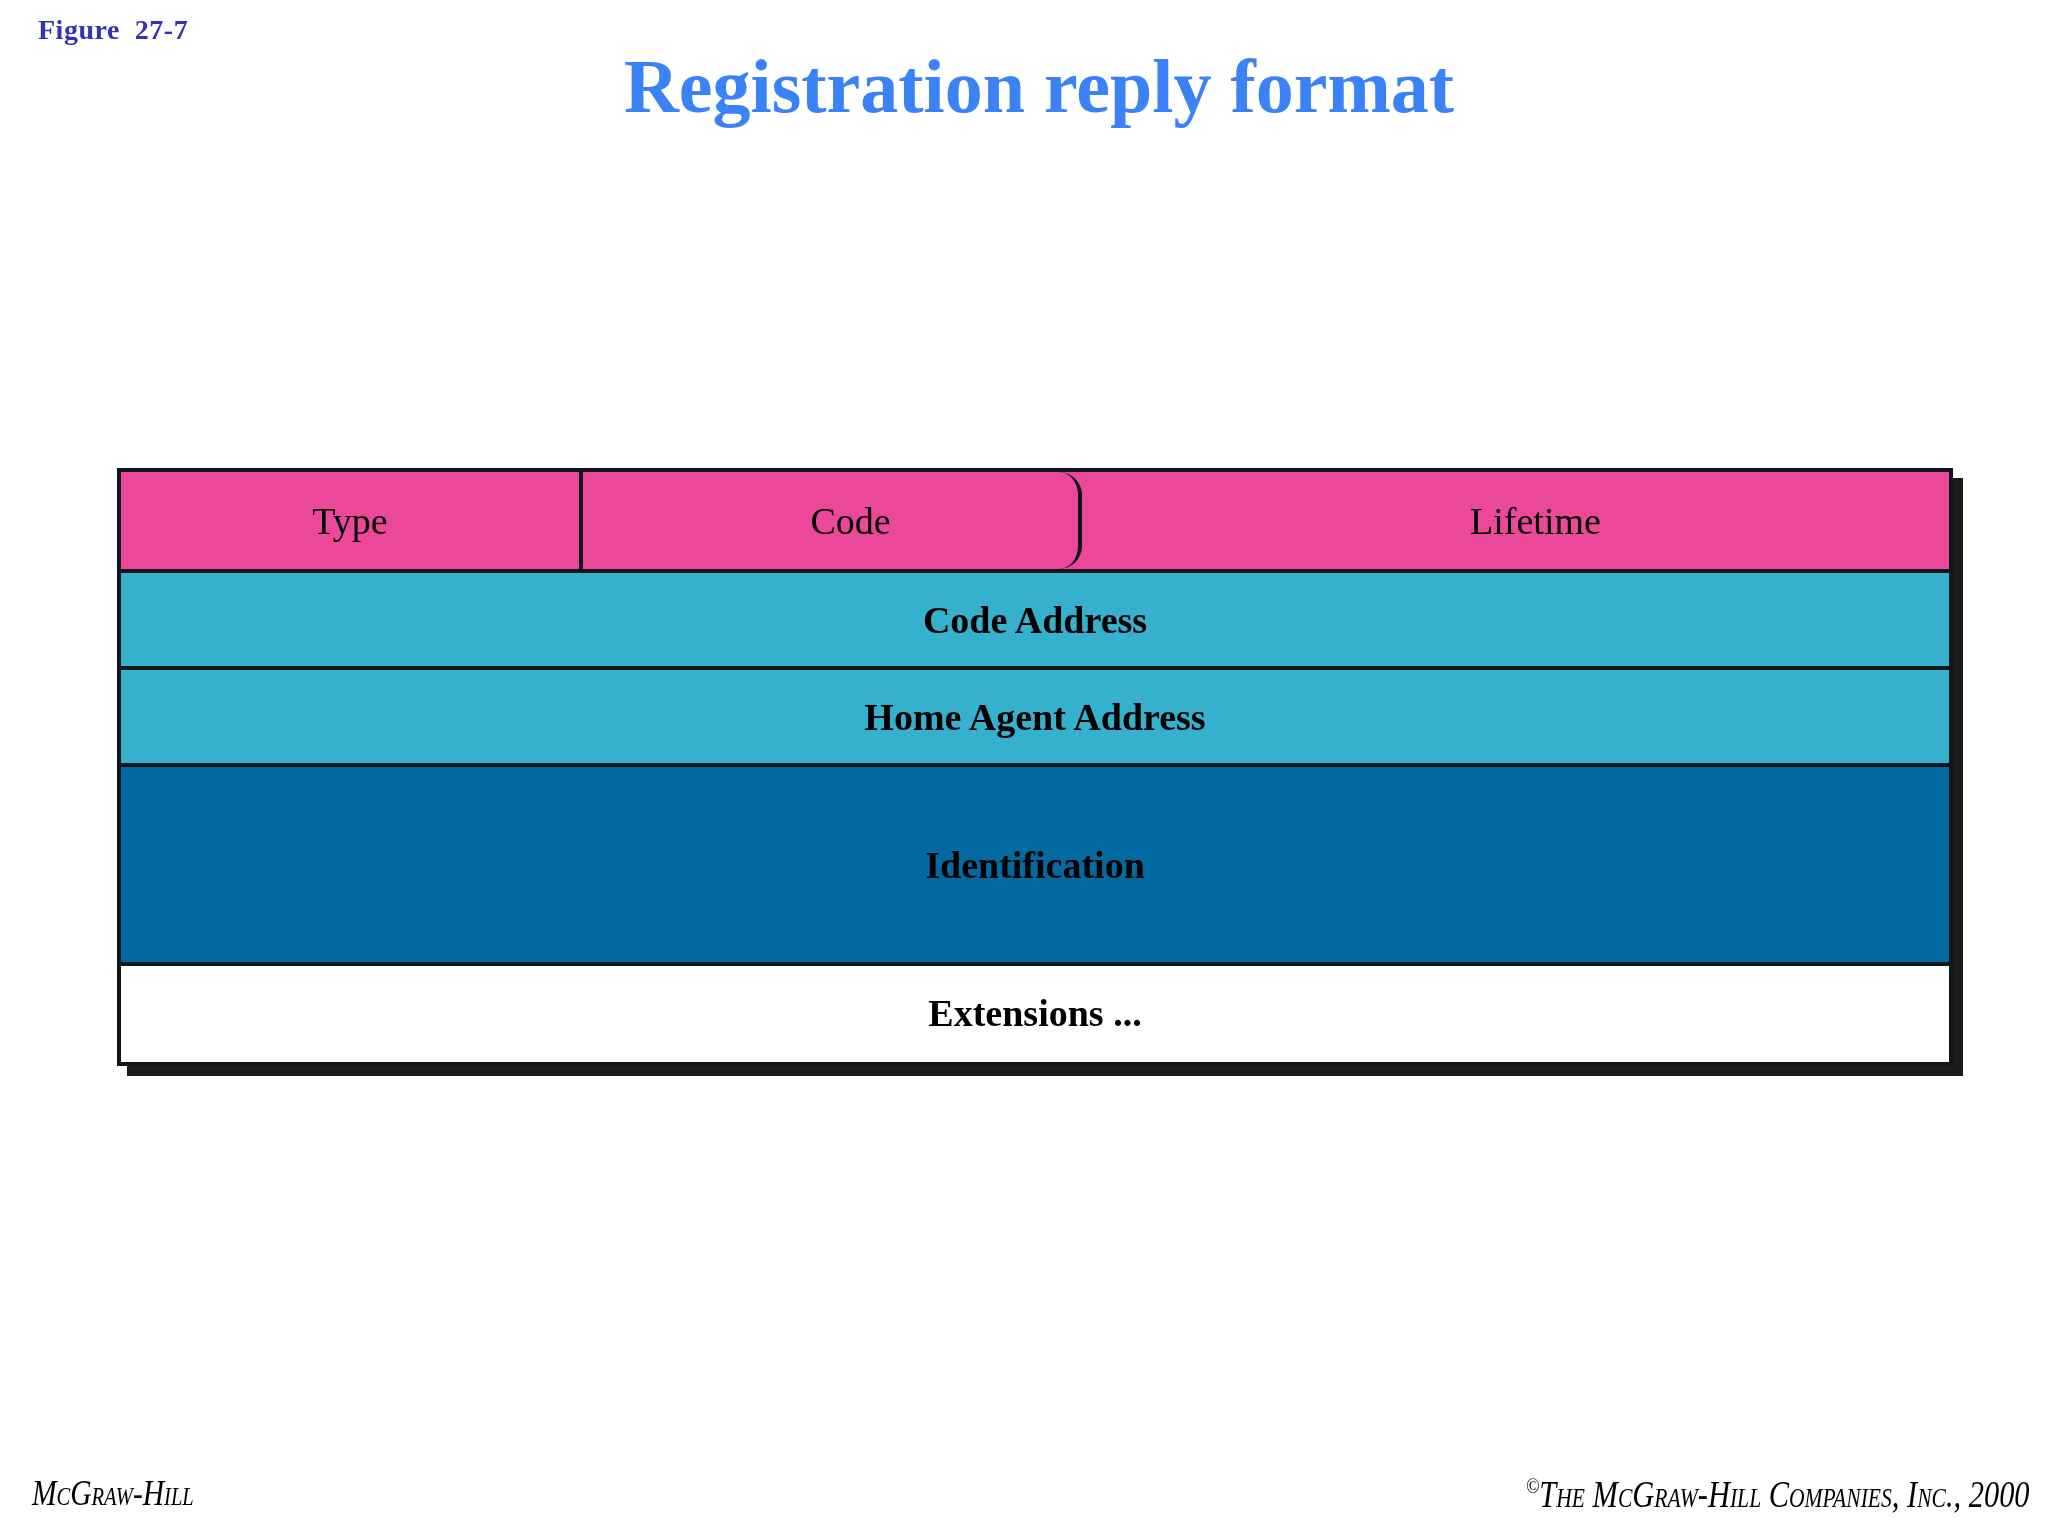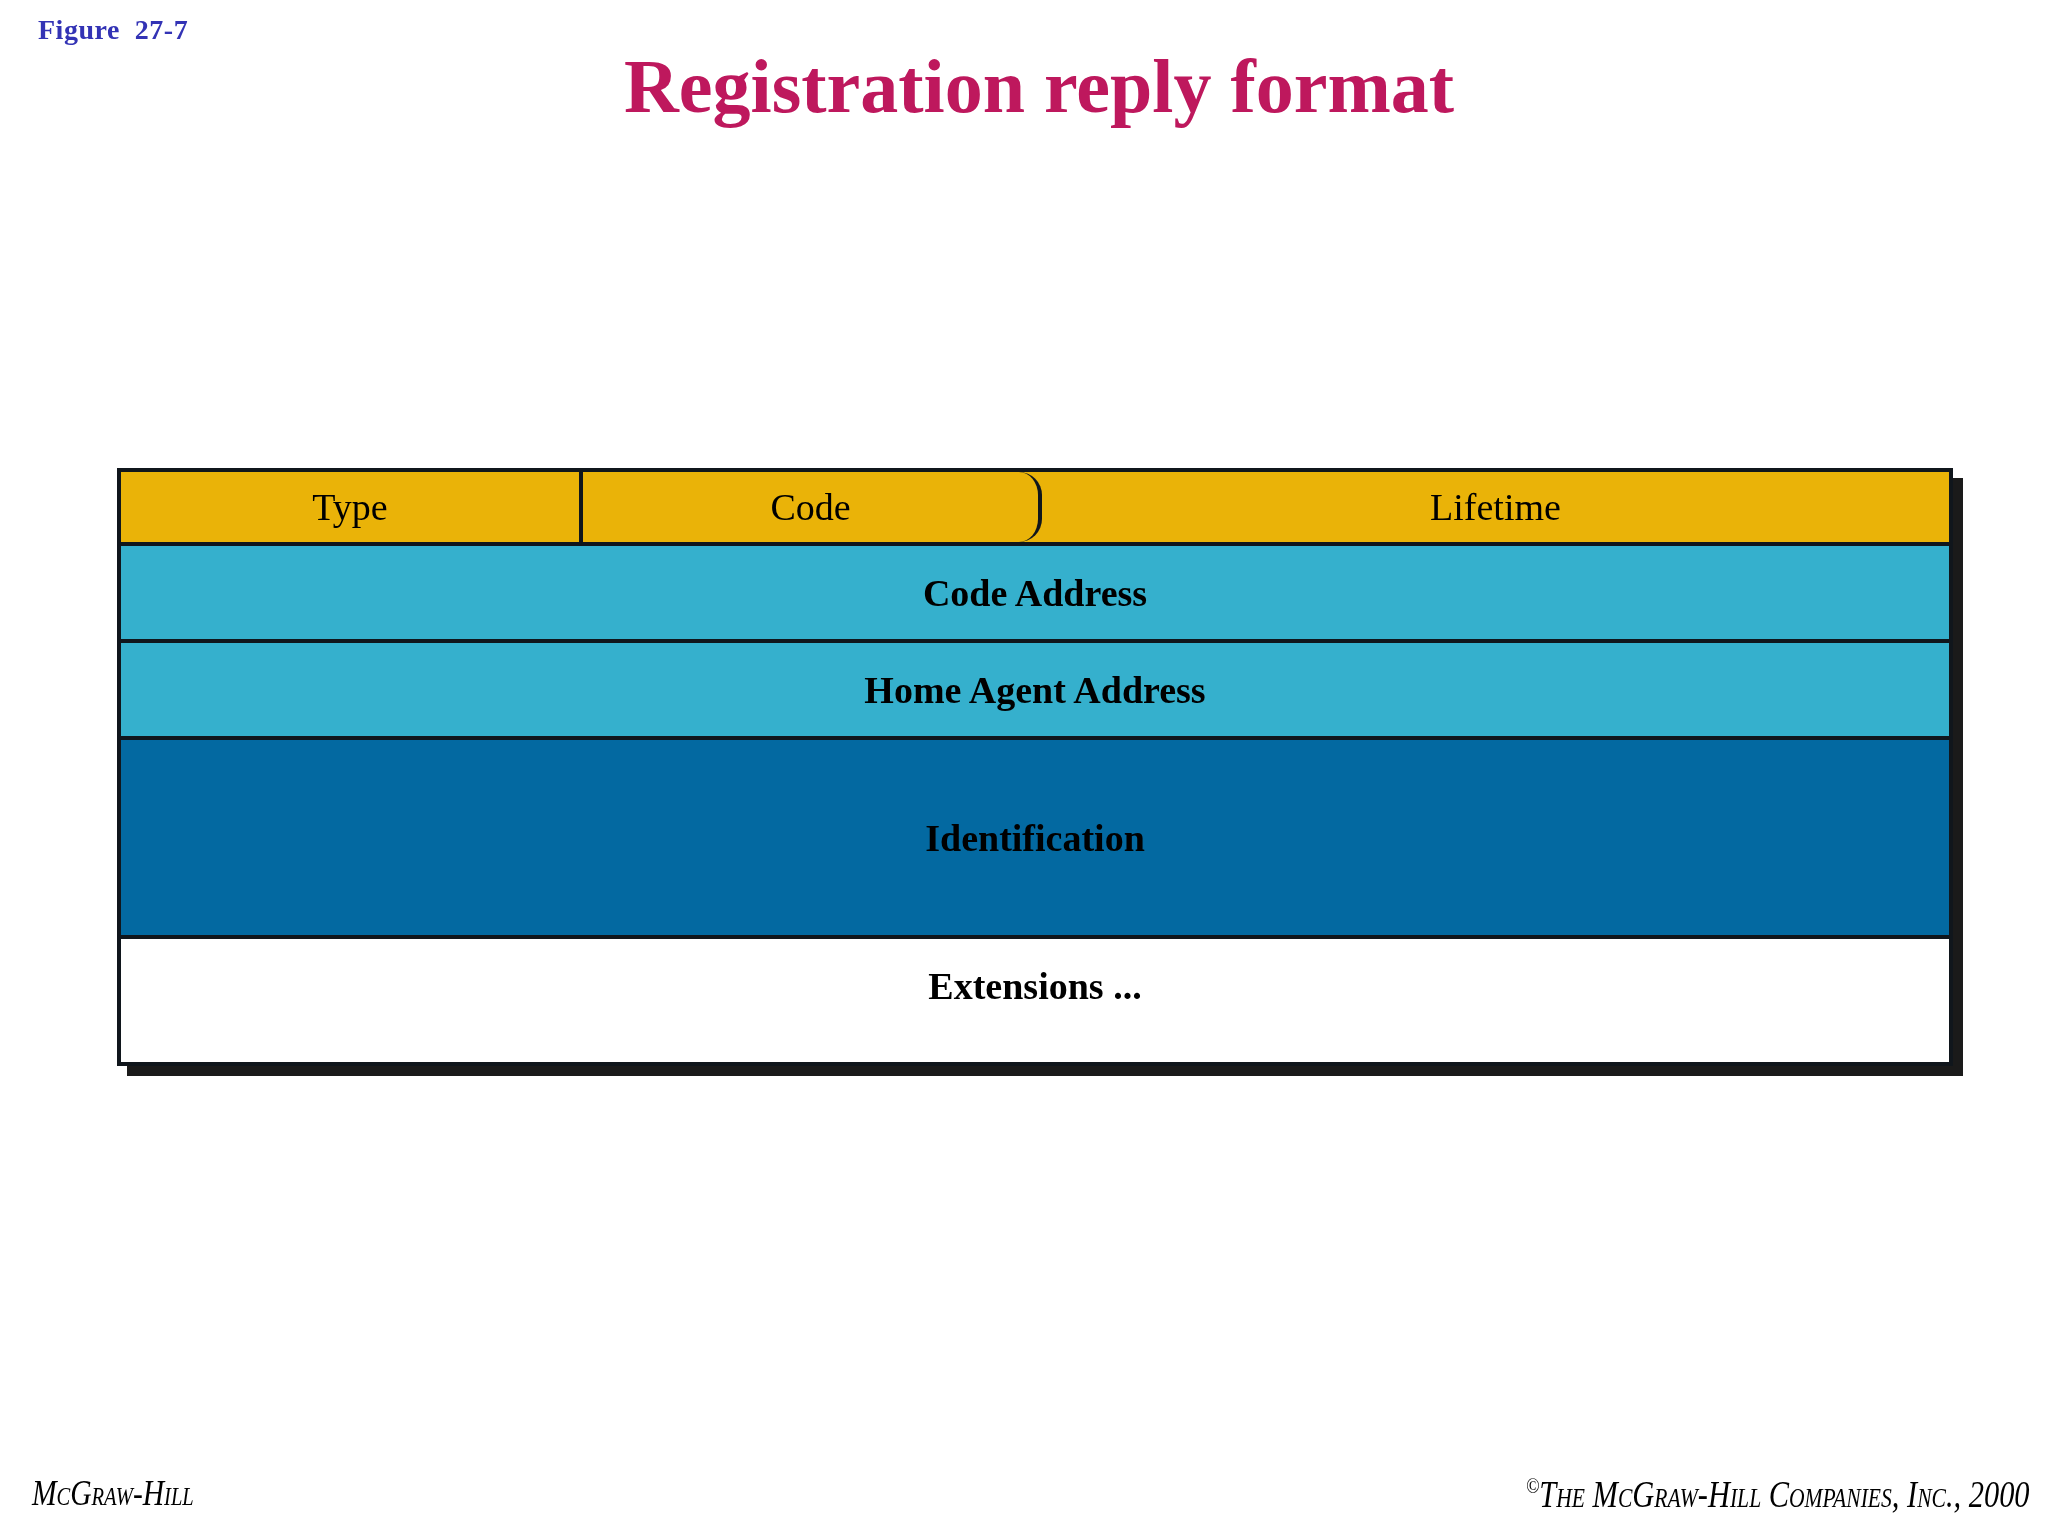--- a/index.html
+++ b/index.html
@@ -31,21 +31,21 @@
   
   .slide-title {
     position: absolute;
     left: 0;
     top: 48px;
     width: 2048px;
     text-align: center;
     font-family: "Liberation Serif", "DejaVu Serif", serif;
     font-weight: bold;
     font-size: 76px;
-    color: #be185d;
+    color: #3b82f6;
     letter-spacing: 0px;
     line-height: 1.0;
     padding-left: 30px;
     box-sizing: border-box;
   }
 
   
   .packet-wrap {
     position: absolute;
     left: 117px;
@@ -80,21 +80,21 @@
     box-sizing: border-box;
     border-bottom: 4px solid #10161c;
     align-items: center;
     justify-content: center;
     position: relative;
   }
   .prow:last-child {
     border-bottom: none;
   }
 
-  .prow.header-row { height: 74px; background: #eab308; }
+  .prow.header-row { height: 101px; background: #ec4899; gap: 40px; }
   .prow.teal-row   { height: 97px;  background: #35b0cd; }
   .prow.yellow-row { height: 199px; background: #0369a1; }
   .prow.white-row  { height: 93px;  background: #ffffff; }
 
   .pcell {
     height: 100%;
     display: flex;
     align-items: center;
     justify-content: center;
     box-sizing: border-box;

